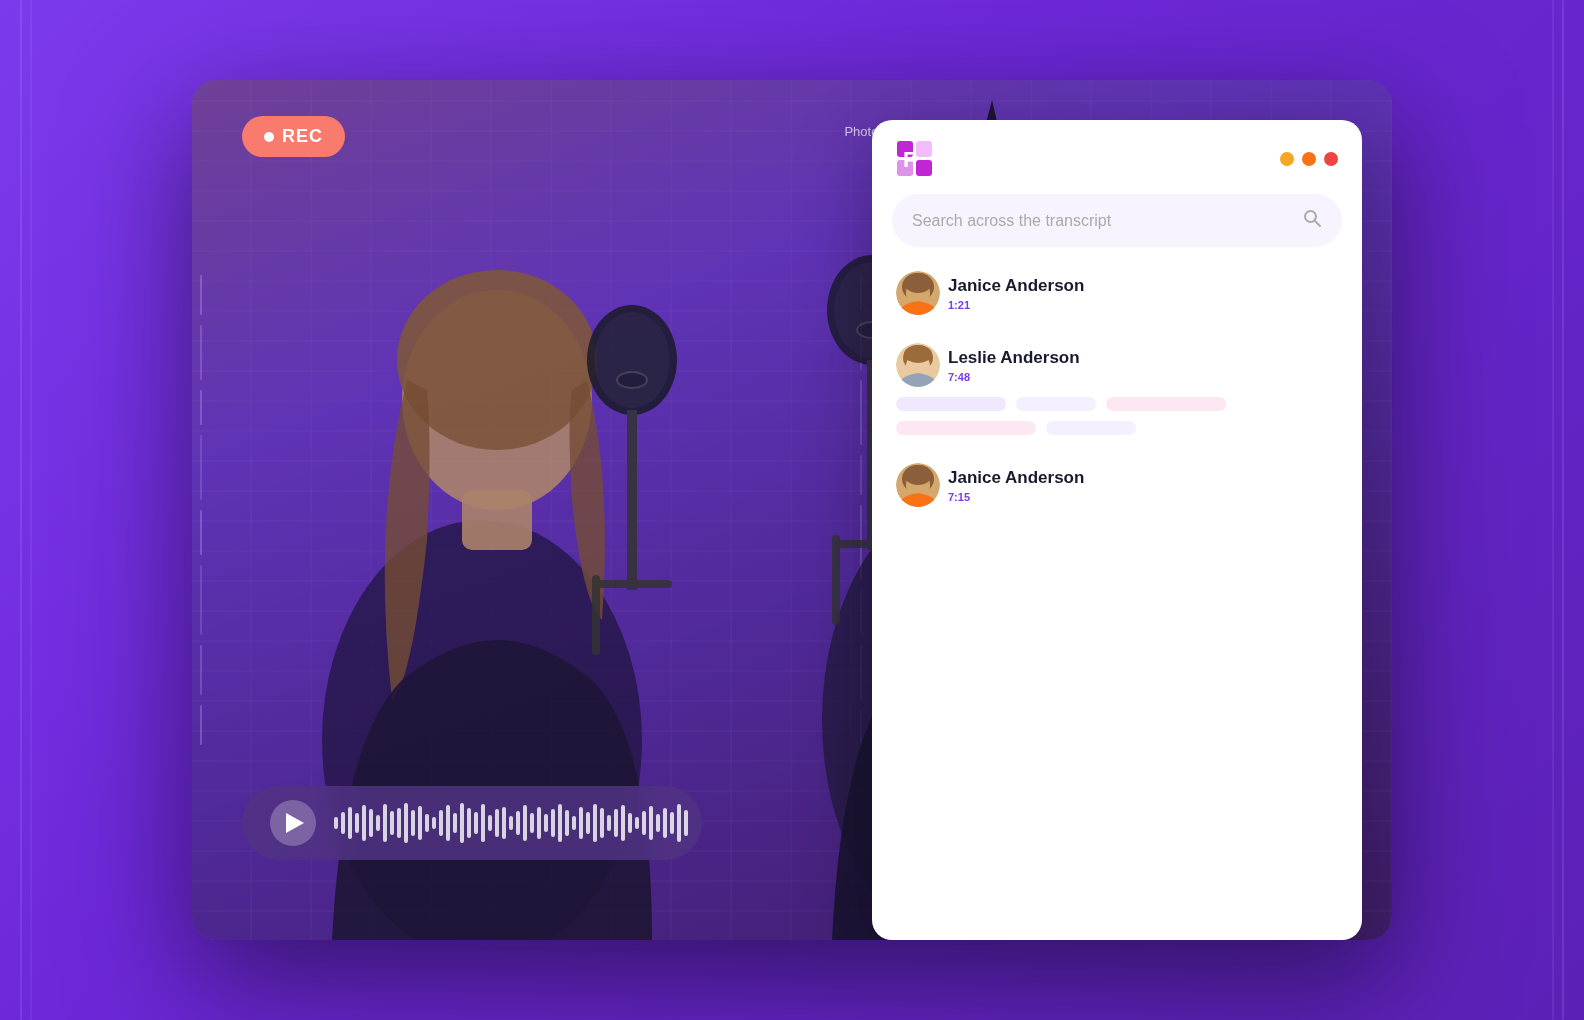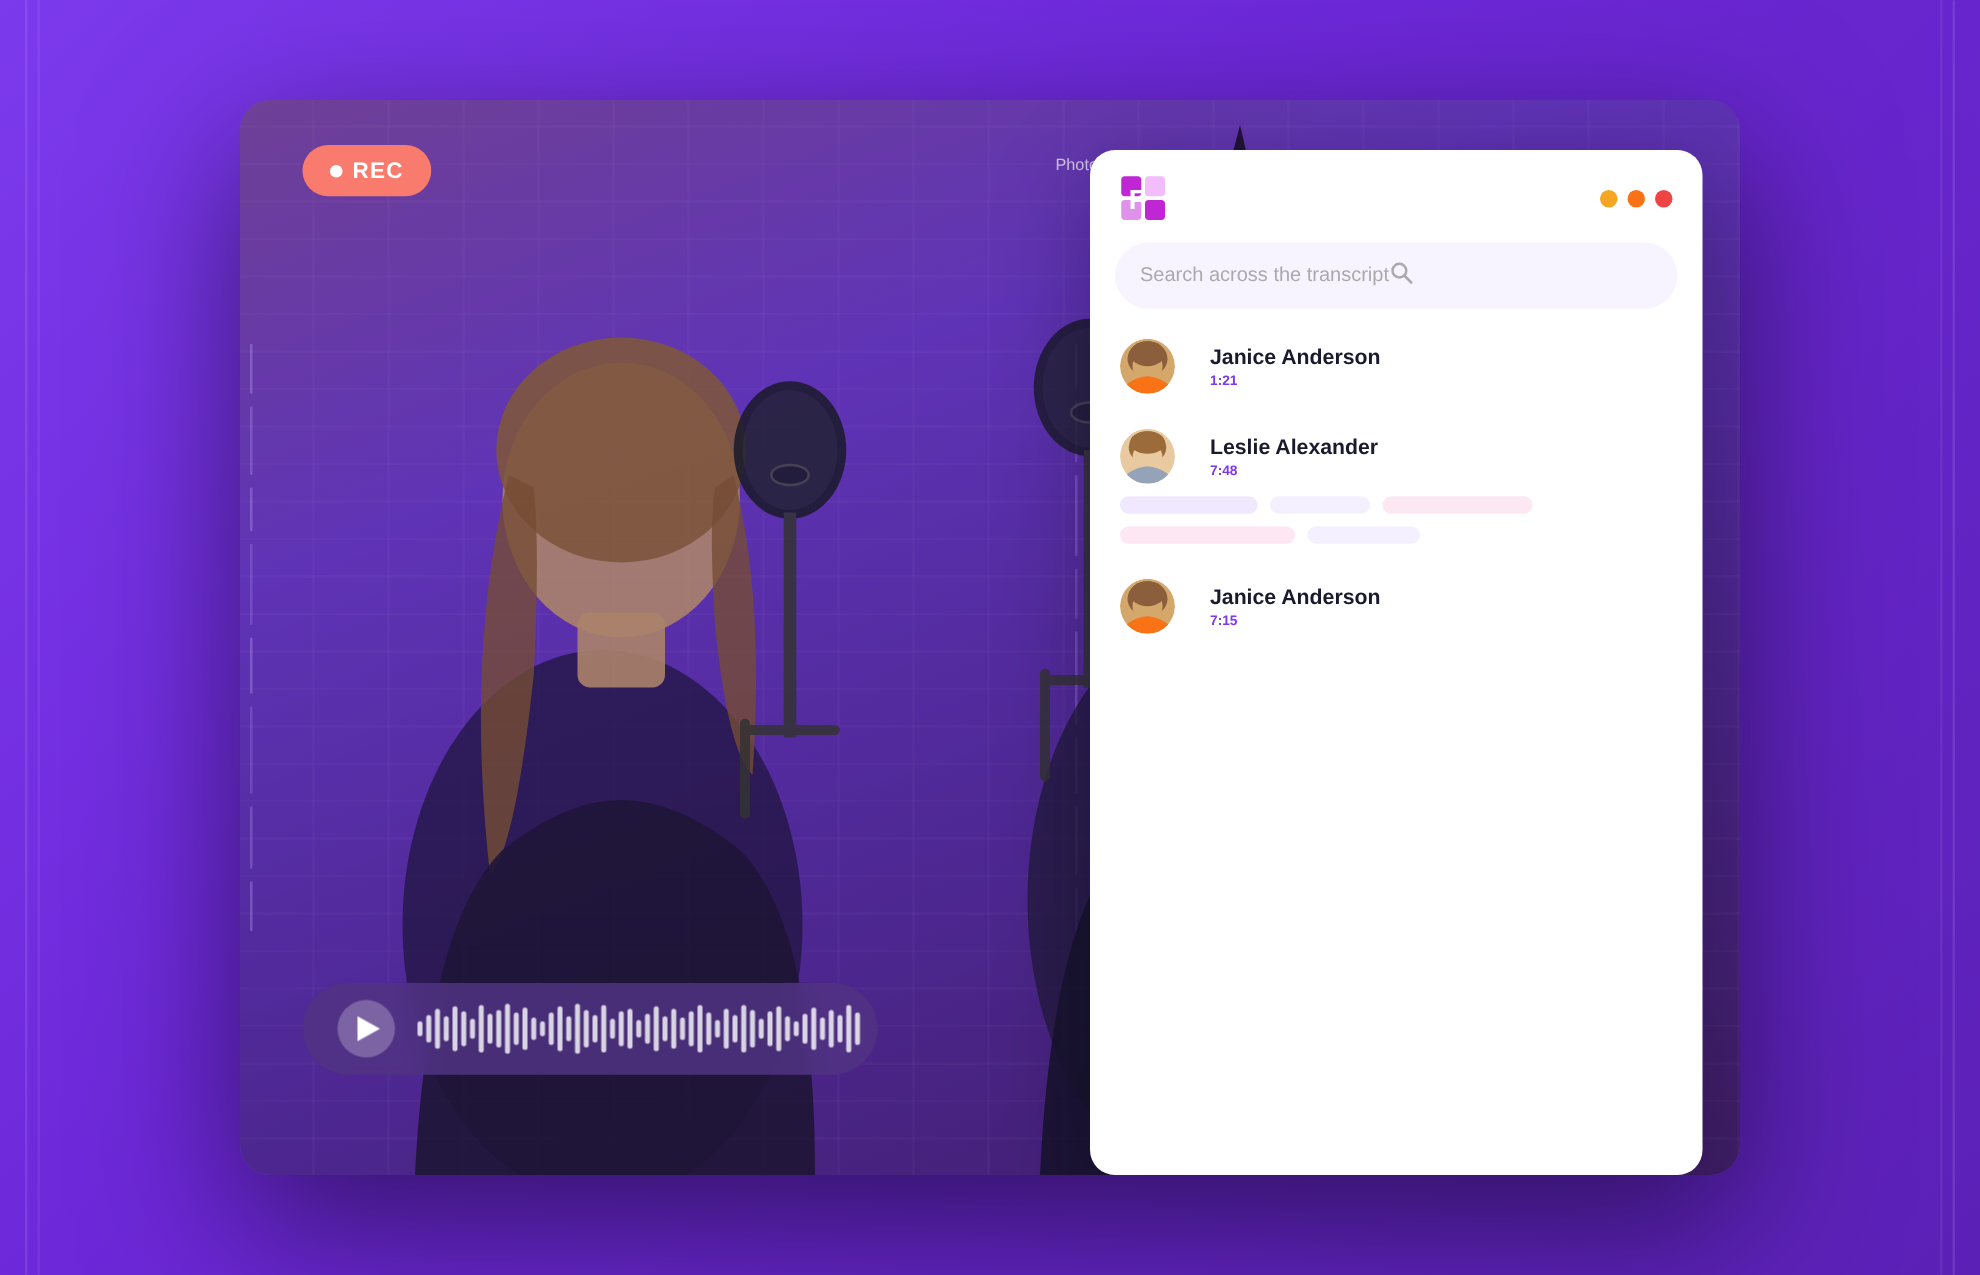--- a/index.html
+++ b/index.html
@@ -171,20 +171,21 @@
     .tl-red { background: #ef4444; }
 
     
     .search-bar {
       margin: 0 20px 16px;
       background: #f8f4ff;
       border-radius: 50px;
       padding: 14px 20px;
       display: flex;
       align-items: center;
+      justify-content: space-between;
       border: none;
     }
     .search-placeholder {
       color: #aaa;
       font-size: 16px;
     }
     .search-icon-wrap {
       color: #aaa;
       font-size: 18px;
     }
@@ -196,21 +197,21 @@
       overflow: hidden;
     }
 
     .transcript-entry {
       margin-bottom: 28px;
     }
 
     .speaker-row {
       display: flex;
       align-items: center;
-      gap: 28px;
+      gap: 8px;
       margin-bottom: 10px;
     }
 
     .avatar {
       width: 44px;
       height: 44px;
       border-radius: 50%;
       overflow: hidden;
       flex-shrink: 0;
     }
@@ -521,21 +522,21 @@
               <ellipse cx="22" cy="15" rx="15" ry="13" fill="#9B6B3A"></ellipse>
 
               <ellipse cx="22" cy="23" rx="12" ry="12" fill="#e8c9a0"></ellipse>
 
               <path d="M0 44 Q5 32 22 30 Q39 32 44 44Z" fill="#94a3b8"></path>
 
               <ellipse cx="22" cy="11" rx="14" ry="9" fill="#9B6B3A"></ellipse>
             </svg>
           </div>
           <div class="speaker-info">
-            <span class="speaker-name">Leslie Alexander</span>
+            <span class="speaker-name">Leslie Anderson</span>
             <span class="speaker-time leslie">7:48</span>
           </div>
         </div>
 
         <div class="skeleton-lines">
           <div class="skeleton-row">
             <div class="skel" style="width:110px"></div>
             <div class="skel skel-light" style="width:80px"></div>
             <div class="skel skel-pink" style="width:120px"></div>
           </div>

